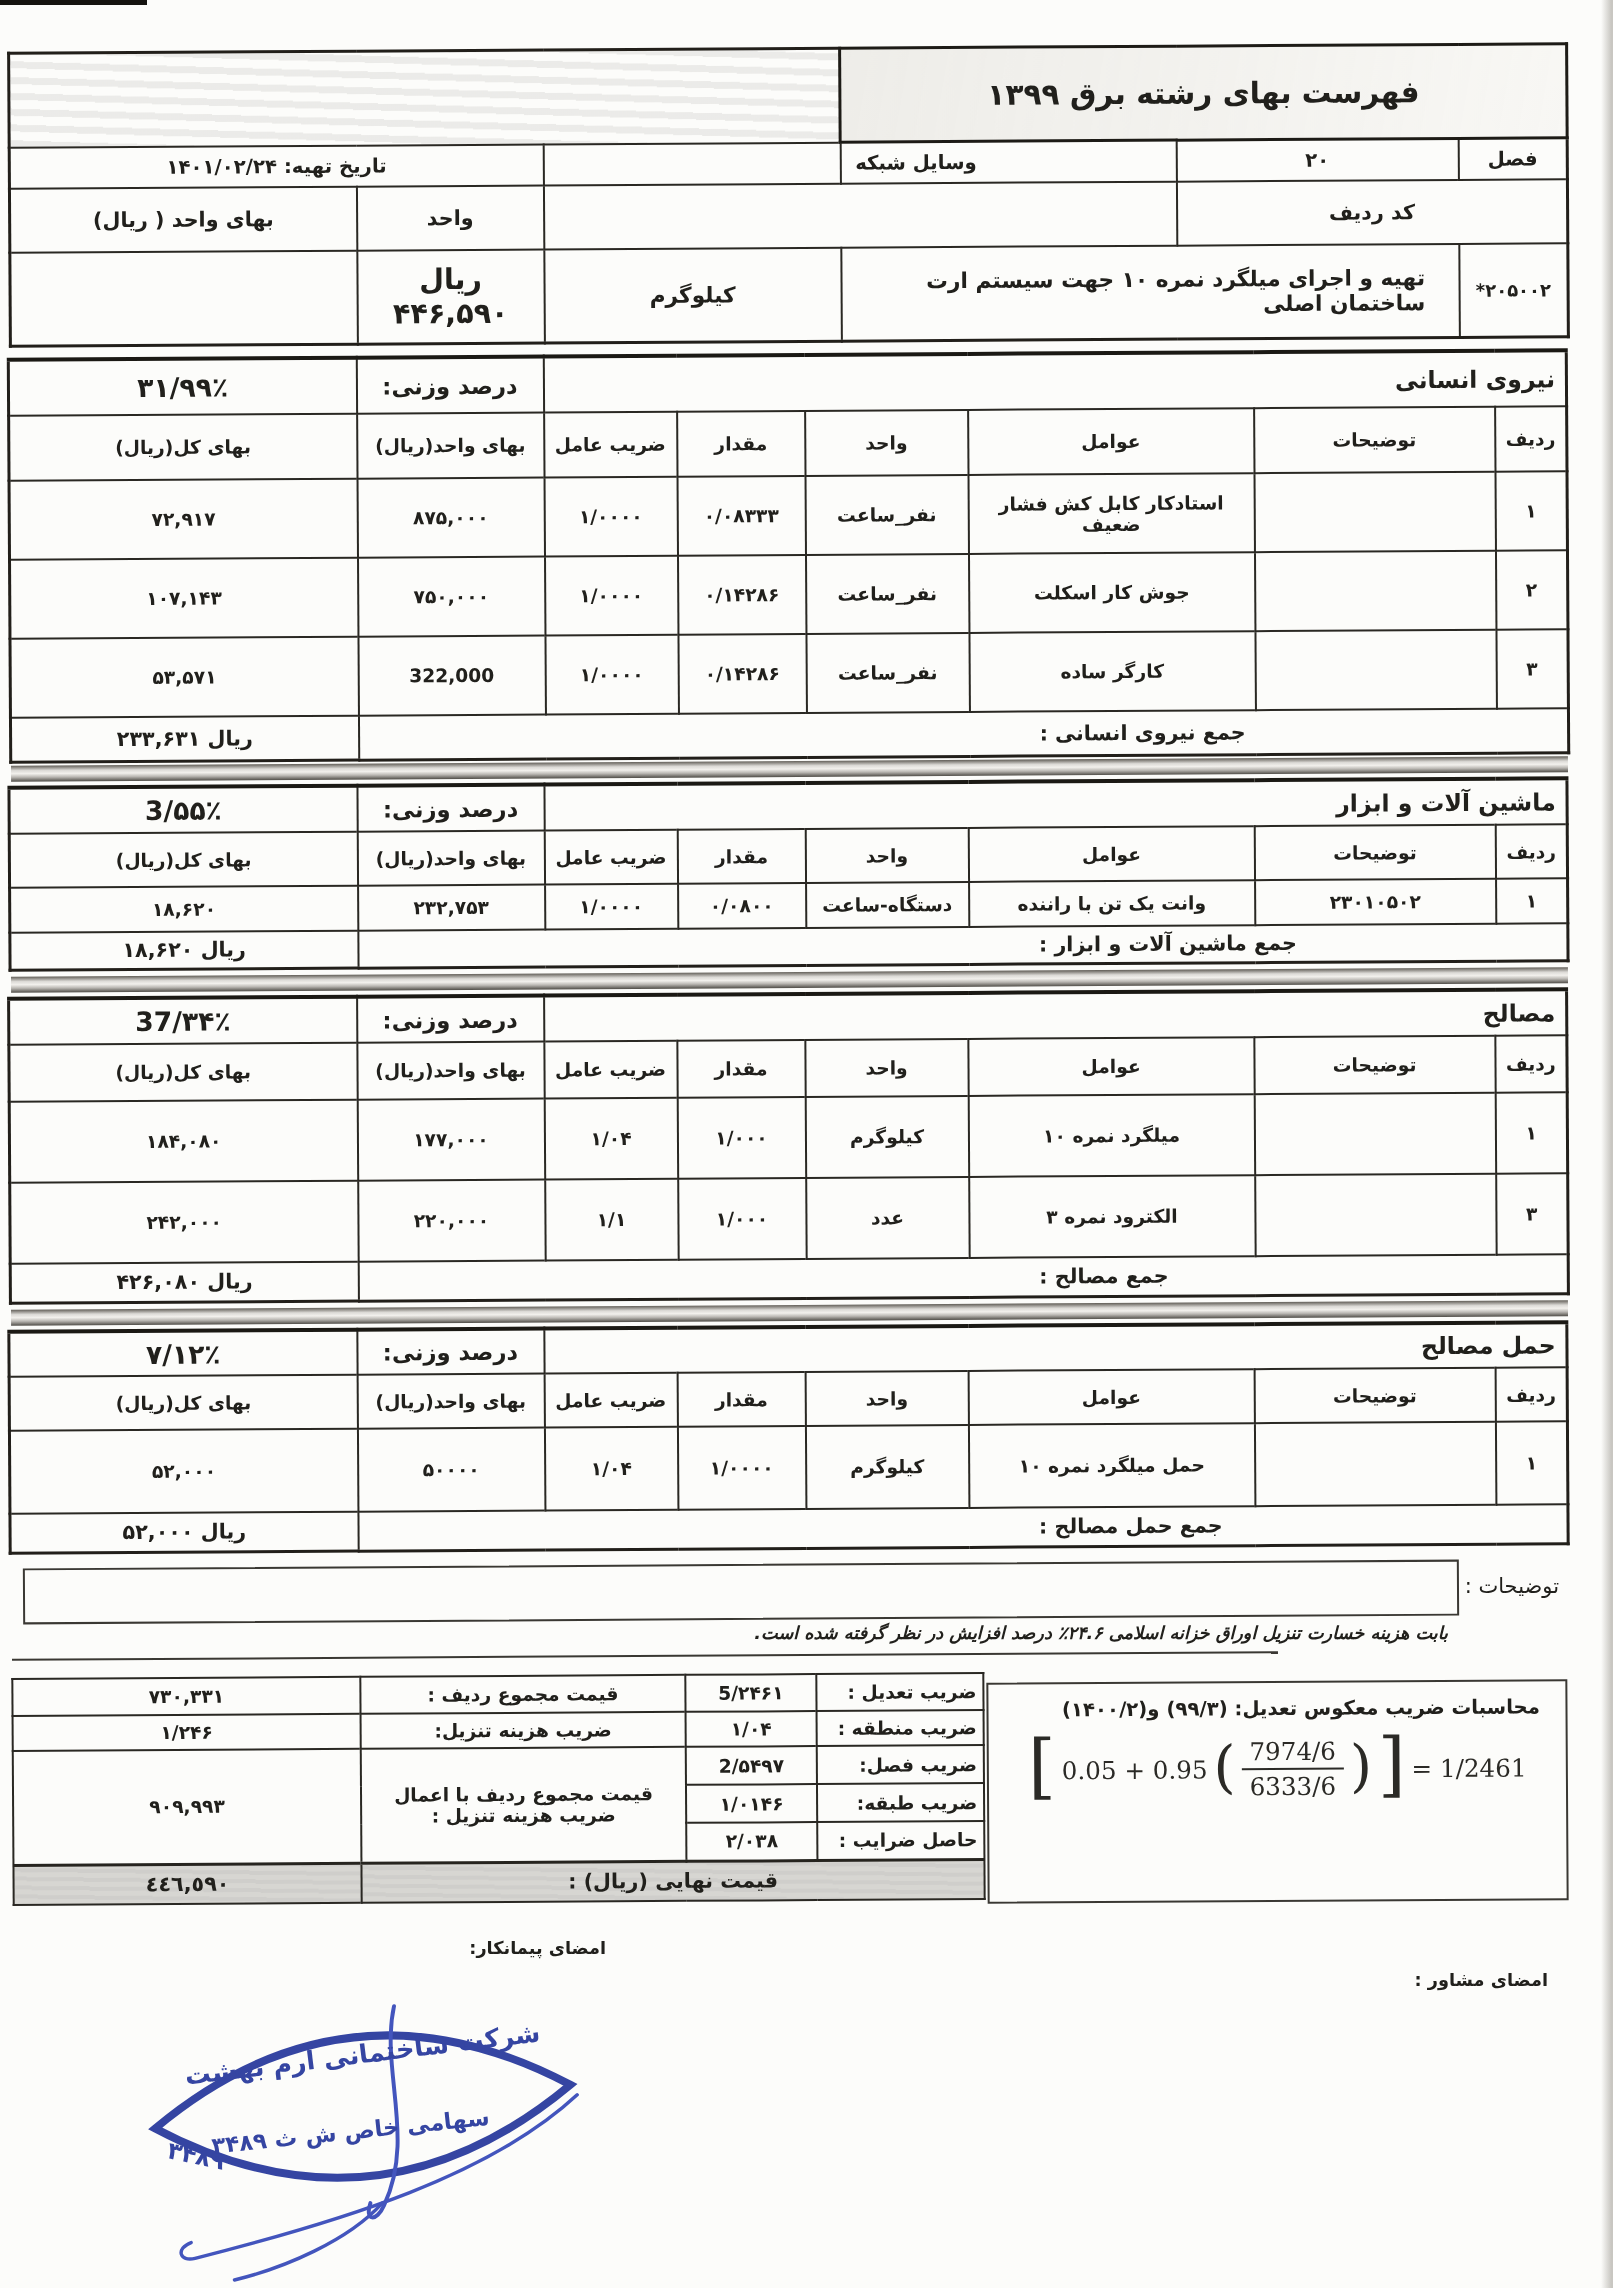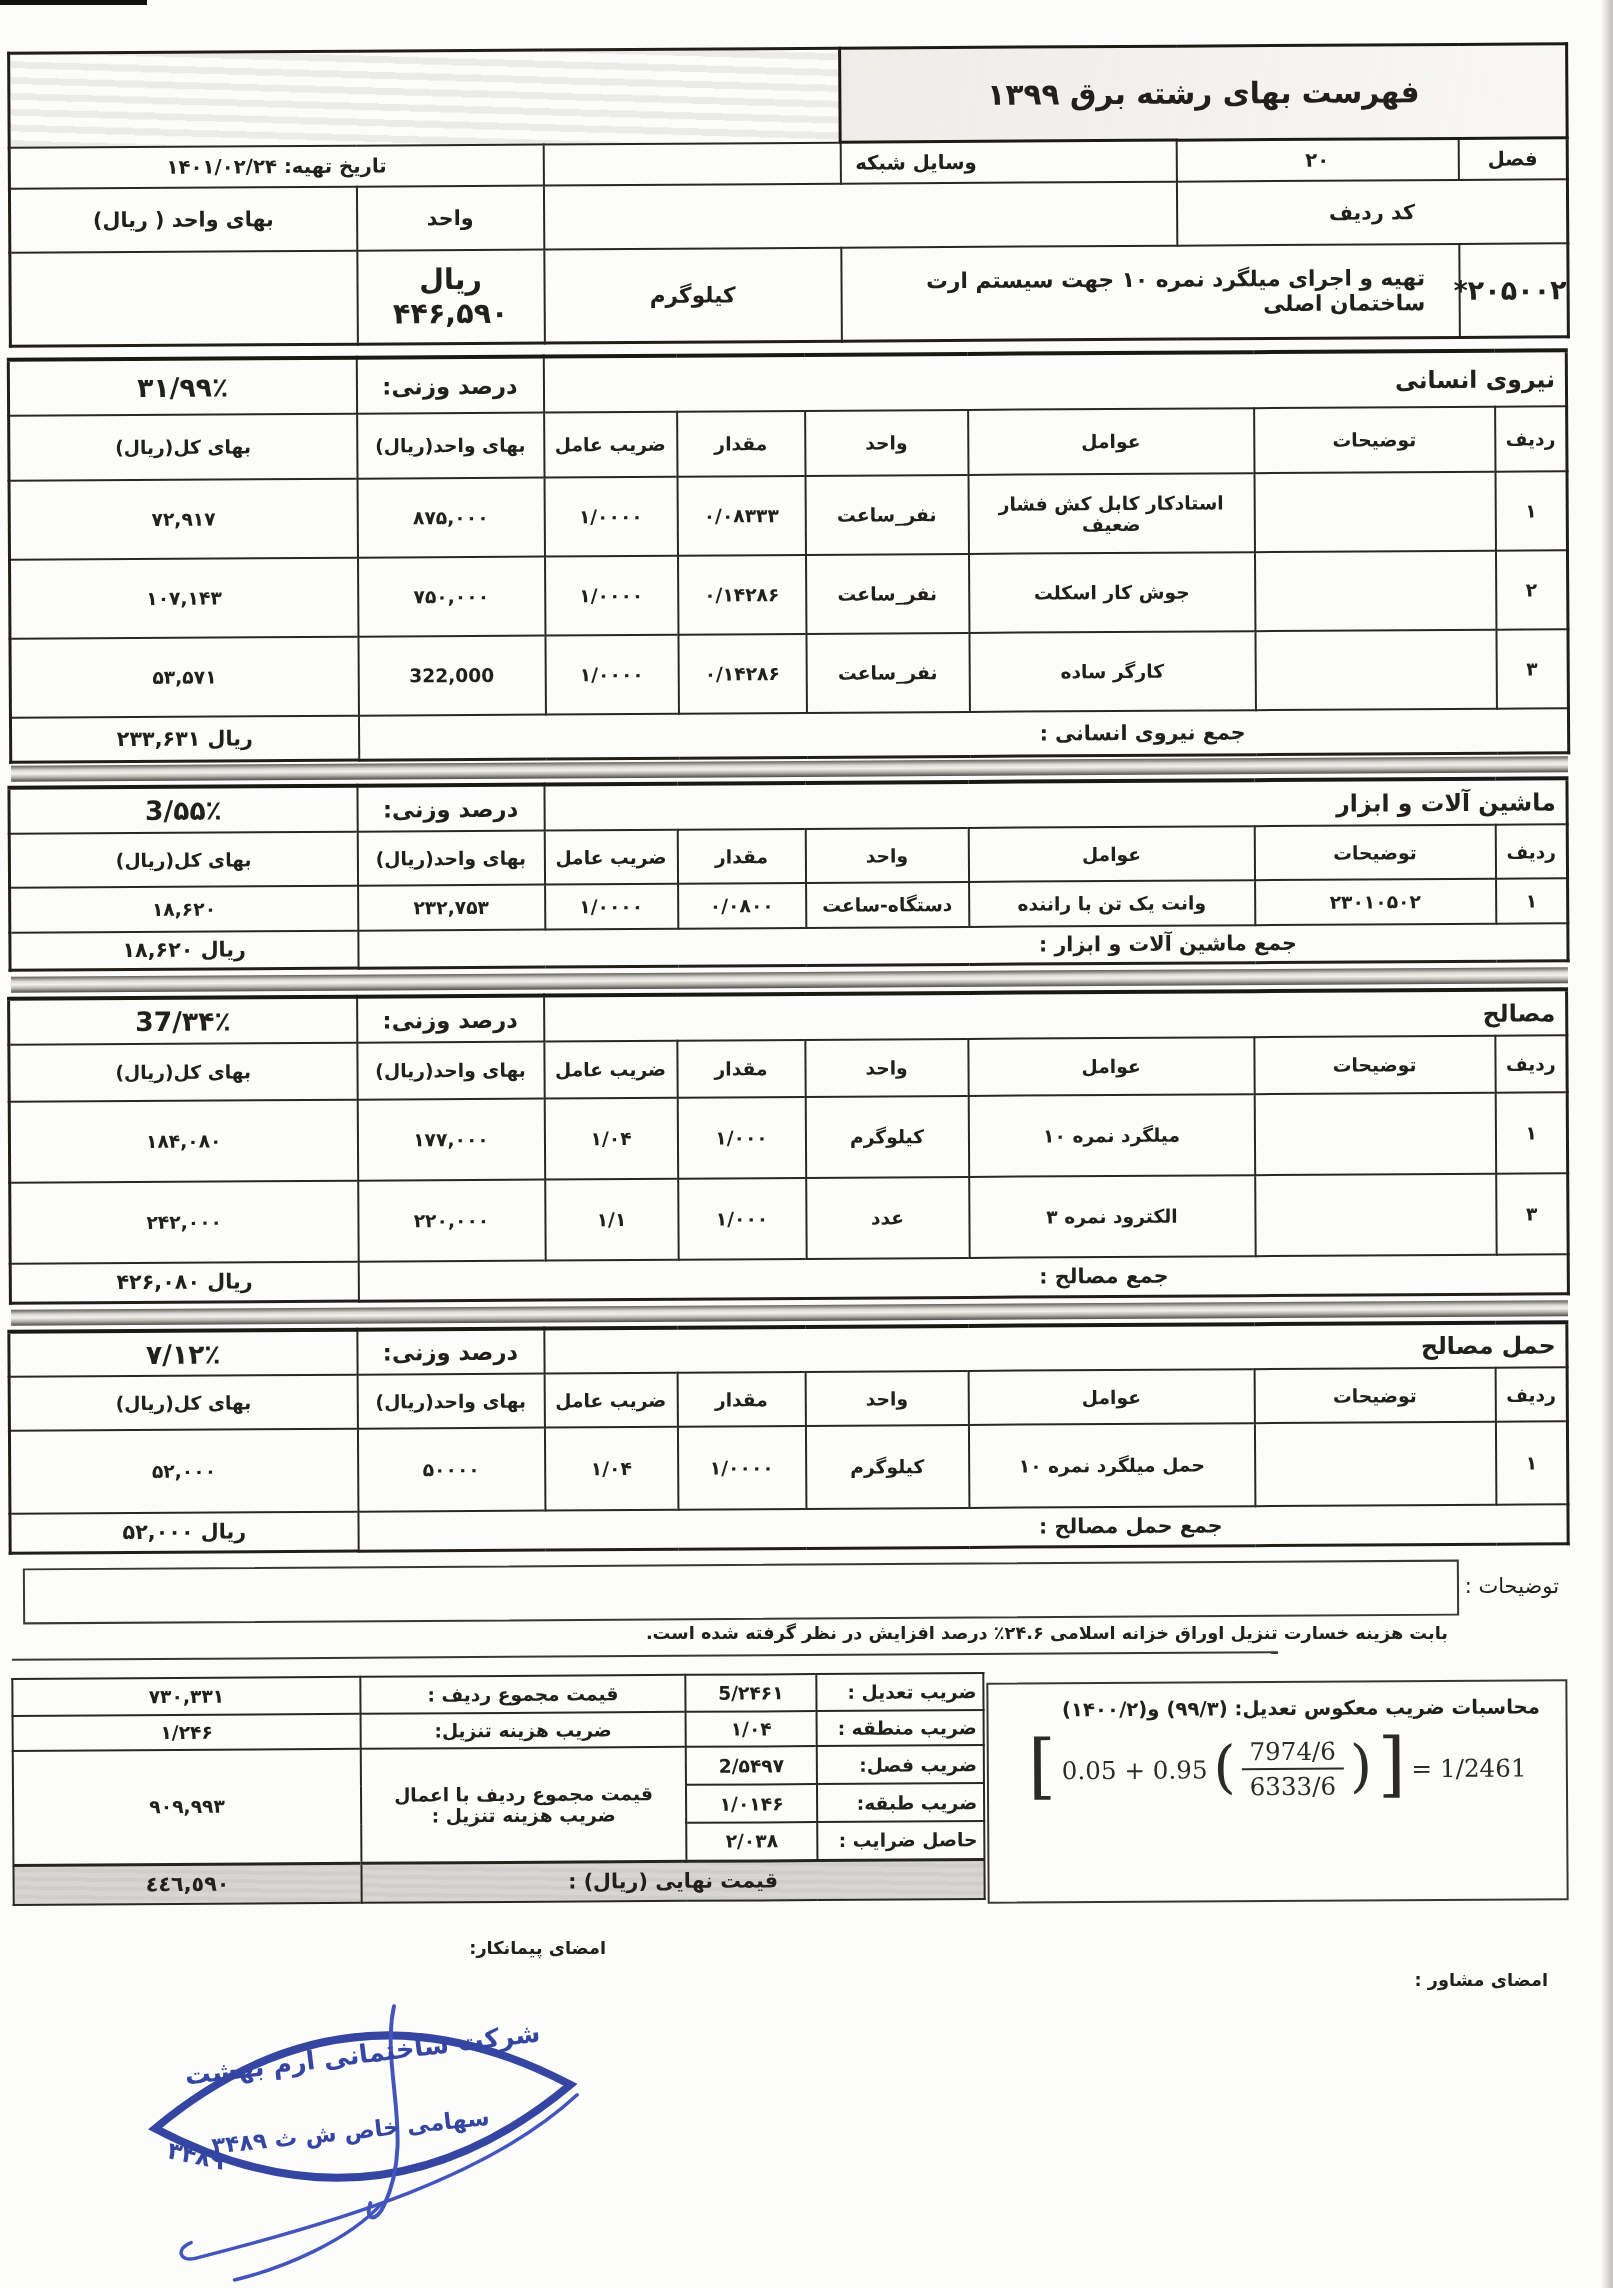--- a/index.html
+++ b/index.html
@@ -27,42 +27,42 @@
   .title-cell { border:3px solid #1d1b16; font-size:29.6px; font-weight:bold;
     background: linear-gradient(100deg, rgba(226,224,218,.55), rgba(242,240,235,.4));}
   .noise-cell { border:none; border-bottom:2px solid #2a2823;
     background: repeating-linear-gradient(2deg, rgba(90,86,78,.10) 0 6.9px, rgba(0,0,0,0) 6.9px 15.8px); }
   .hdr-table .r-meta td { height:41px; font-size:19.7px; font-weight:bold; }
   .hdr-table .r-labels td { height:64px; font-size:20.7px; font-weight:bold; }
   .hdr-table .r-item td { height:94px; font-weight:bold; }
   .cell-network { text-align:left; padding-left:13.8px; }
   .item-desc { text-align:right; padding-right:33px; font-size:21.7px; }
   .item-price { font-size:28.6px; }
-  .item-code { font-size:27px; }
+  .item-code { font-size:18px; }
   .item-unit { font-size:21.7px; }
 
   
   .sec { position:absolute; right:44px; width:1557px; border:3px solid #221f1a; border-top:4.9px solid #1b1914; }
   .sec td { font-weight:600; font-size:18.7px; }
   .sec .tr-pct .sec-title-cell { border:none; text-align:right; padding-right:9.9px; font-size:23.6px; font-weight:bold; }
   .sec .tr-pct .w-label { font-size:22.7px; font-weight:bold; }
   .sec .tr-pct .w-value { font-size:26.6px; font-weight:bold; }
   .sec .tr-head td { font-size:18.7px; font-weight:bold; }
   .sec .tr-sum .sum-label { text-align:left; padding-left:0; font-size:20.7px; font-weight:bold; }
   .sec .tr-sum .sum-label span { display:inline-block; margin-left:680px; }
   .sec .tr-sum .sum-value { font-size:20.7px; font-weight:bold; }
   .s1 .tr-pct td{height:56px} .s1 .tr-head td{height:65px} .s1 .tr-data td{height:79px} .s1 .tr-sum td{height:44px}
   .s2 .tr-pct td{height:46px} .s2 .tr-head td{height:54px} .s2 .tr-data td{height:45px} .s2 .tr-sum td{height:37px}
   .s3 .tr-pct td{height:46px} .s3 .tr-head td{height:57px} .s3 .tr-data td{height:81px} .s3 .tr-sum td{height:39px}
   .s4 .tr-pct td{height:45px} .s4 .tr-head td{height:54px} .s4 .tr-data td{height:83px} .s4 .tr-sum td{height:39px}
 
   
   .notes-box { position:absolute; top:1564px; right:154px; width:1436px; height:56px; border:2px solid #3a3833; }
   .notes-label { position:absolute; top:1574px; right:54px; font-size:21px; font-weight:normal; }
-  .notes-text { position:absolute; top:1623px; right:165px; font-size:17.7px; font-weight:600; }
+  .notes-text { position:absolute; top:1623px; right:165px; font-size:17.7px; font-weight:600;font-style:italic; }
   .notes-underline { position:absolute; top:1655px; right:335px; width:1266px; border-top:2px solid #3a3833; }
 
   
   .calc { position:absolute; top:1675px; right:628px; width:971px; border:2.5px solid #2c2a25; }
   .calc td { font-size:18.7px; }
   .calc .lab-r { text-align:right; padding-right:5.9px; font-weight:bold; }
   .calc .lab-m { font-weight:bold; padding:0 11.8px; }
   .calc .val { font-weight:600; }
   .calc .r-a td { height:37px; } .calc .r-b td { height:35px; } .calc .r-c td { height:38px; }
   .calc .r-final td { height:40px; font-size:20.7px; font-weight:bold; border-top:3px solid #26241f;

